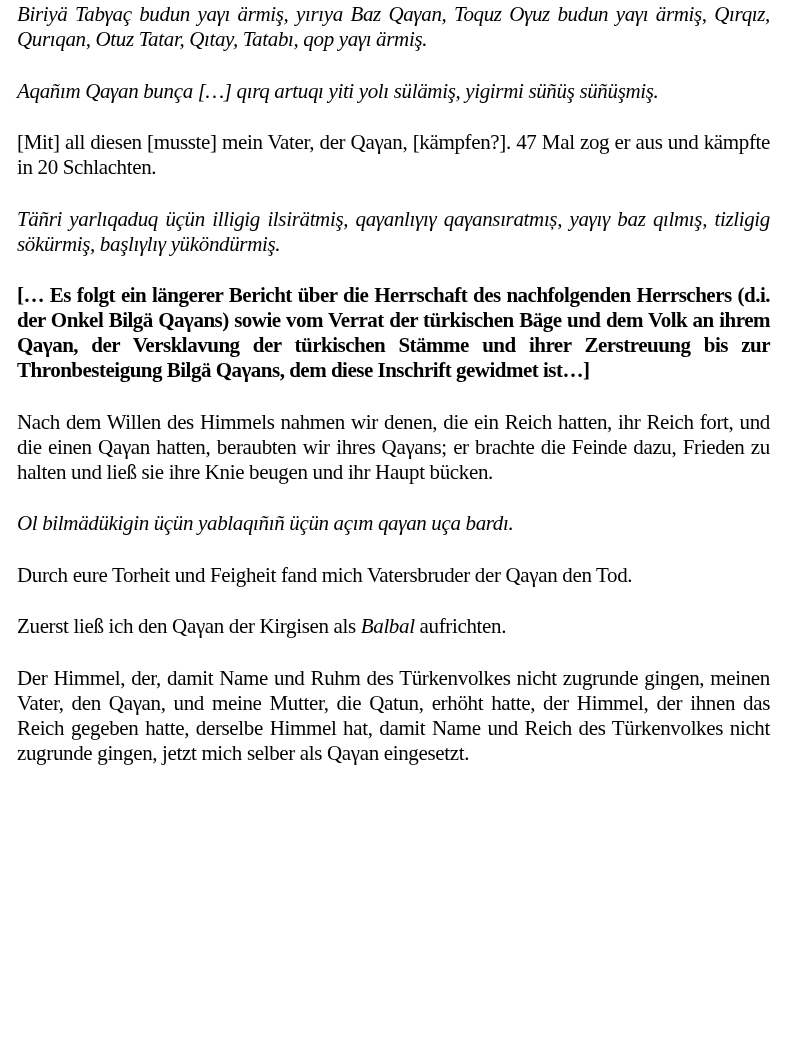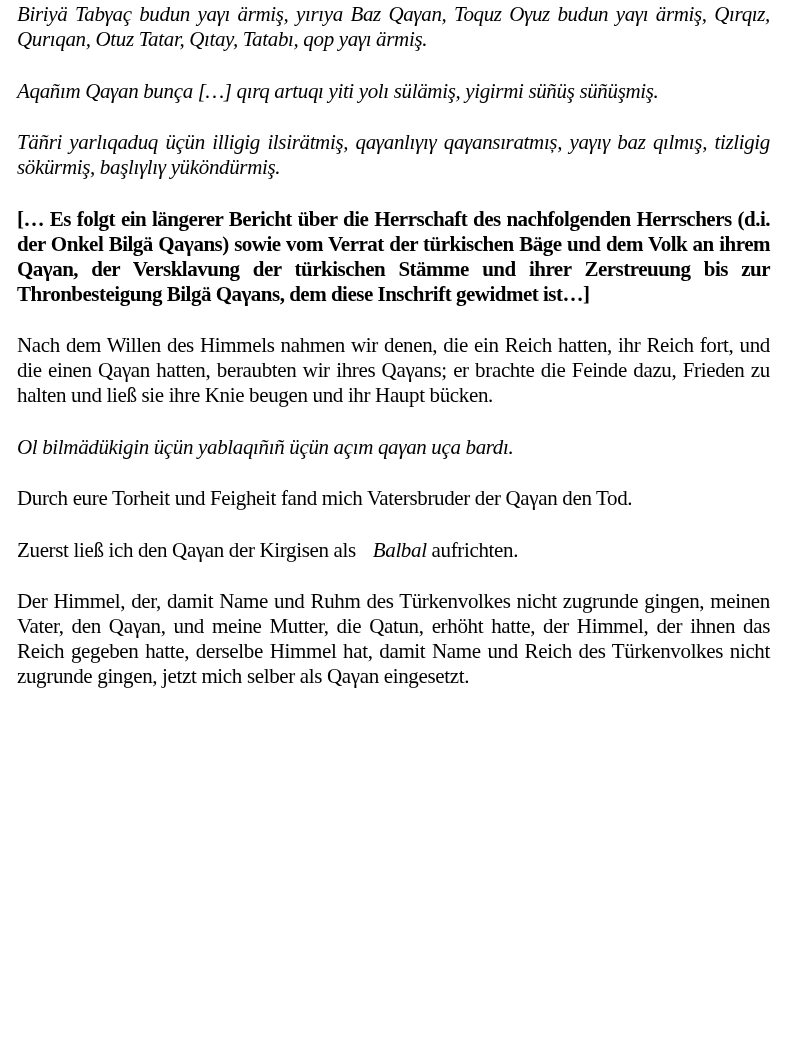--- a/index.html
+++ b/index.html
@@ -22,28 +22,29 @@
   .para {
     margin: 0 0 26.5px 0;
     font-size: 21px;
     line-height: 25px;
     text-align: justify;
     letter-spacing: -0.35px;
     word-spacing: 0px;
   }
   .para.italic { font-style: italic; }
   .para.bold { font-weight: bold; letter-spacing: -0.5px; }
-  .para em { font-style: italic; margin-left: 12px; }
+  .para em { font-style: italic; }
 </style>
 </head>
 <body>
 
 <div class="doc">
   <p class="para italic">Biriyä Tabγaç budun yaγı ärmiş, yırıya Baz Qaγan, Toquz Oγuz budun yaγı ärmiş, Qırqız, Qurıqan, Otuz Tatar, Qıtay, Tatabı, qop yaγı ärmiş.</p>
   <p class="para italic">Aqañım Qaγan bunça […] qırq artuqı yiti yolı sülämiş, yigirmi süñüş süñüşmiş.</p>
+  <p class="para">[Mit] all diesen [musste] mein Vater, der Qaγan, [kämpfen?]. 47 Mal zog er aus und kämpfte in 20 Schlachten.</p>
   <p class="para italic">Täñri yarlıqaduq üçün illigig ilsirätmiş, qaγanlıγıγ qaγansıratmıș, yaγıγ baz qılmış, tizligig sökürmiş, başlıγlıγ yüköndürmiş.</p>
   <p class="para bold">[… Es folgt ein längerer Bericht über die Herrschaft des nachfolgenden Herrschers (d.i. der Onkel Bilgä Qaγans) sowie vom Verrat der türkischen Bäge und dem Volk an ihrem Qaγan, der Versklavung der türkischen Stämme und ihrer Zerstreuung bis zur Thronbesteigung Bilgä Qaγans, dem diese Inschrift gewidmet ist…]</p>
   <p class="para">Nach dem Willen des Himmels nahmen wir denen, die ein Reich hatten, ihr Reich fort, und die einen Qaγan hatten, beraubten wir ihres Qaγans; er brachte die Feinde dazu, Frieden zu halten und ließ sie ihre Knie beugen und ihr Haupt bücken.</p>
   <p class="para italic">Ol bilmädükigin üçün yablaqıñıñ üçün açım qaγan uça bardı.</p>
   <p class="para">Durch eure Torheit und Feigheit fand mich Vatersbruder der Qaγan den Tod.</p>
   <p class="para">
     <span>Zuerst ließ ich den Qaγan der Kirgisen als </span><em>Balbal</em><span> aufrichten.</span>
   </p>
   <p class="para">Der Himmel, der, damit Name und Ruhm des Türkenvolkes nicht zugrunde gingen, meinen Vater, den Qaγan, und meine Mutter, die Qatun, erhöht hatte, der Himmel, der ihnen das Reich gegeben hatte, derselbe Himmel hat, damit Name und Reich des Türkenvolkes nicht zugrunde gingen, jetzt mich selber als Qaγan eingesetzt.</p>
 </div>

